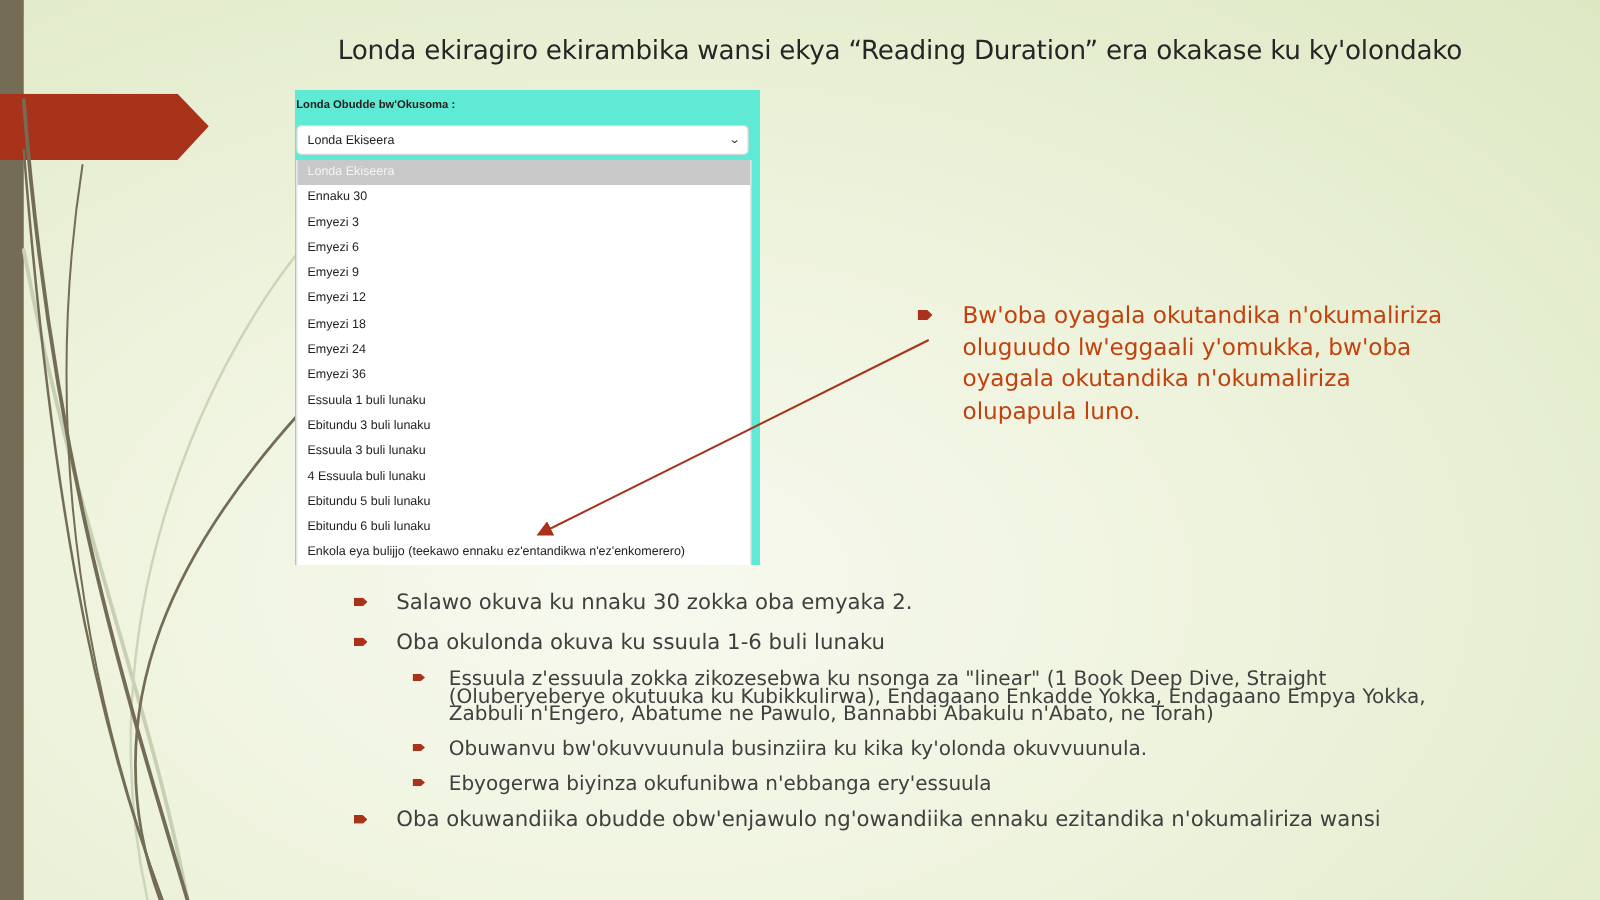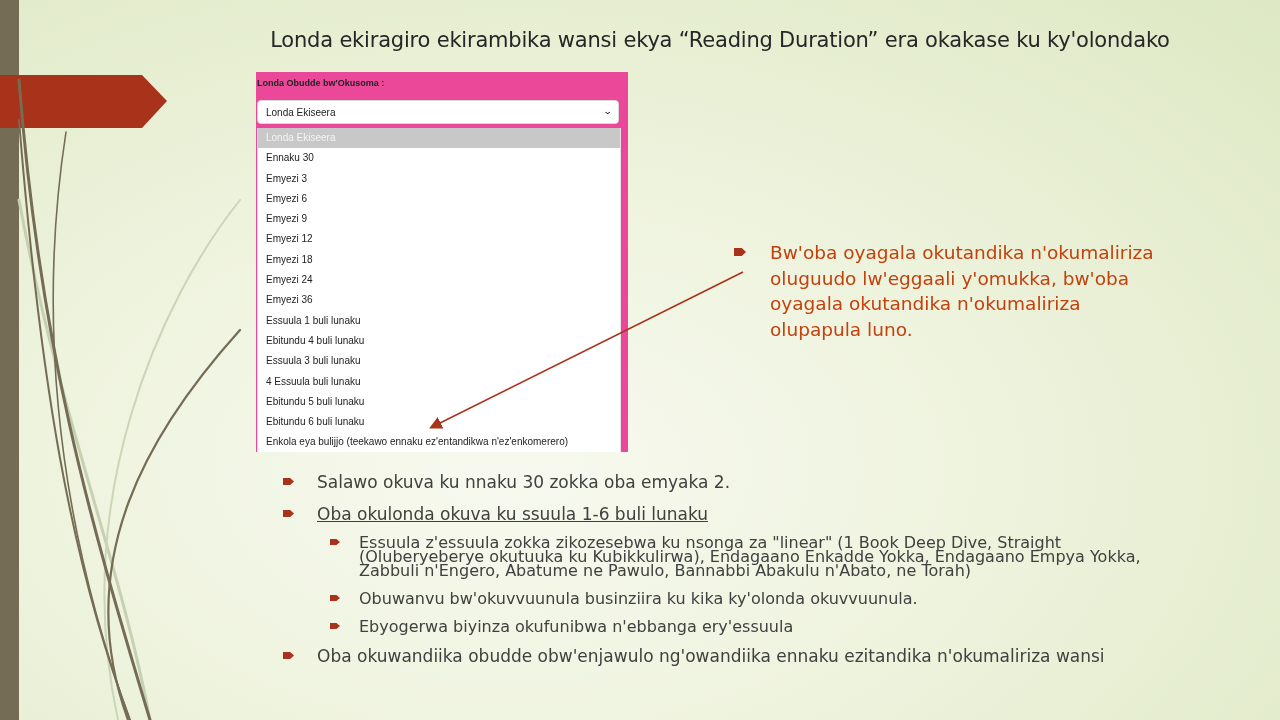--- a/index.html
+++ b/index.html
@@ -16,22 +16,22 @@
     .red-tab {
       position: absolute; left: 0; top: 75px; width: 168px; height: 53px;
     }
     .curves { position: absolute; left: 0; top: 0; width: 260px; height: 720px; pointer-events: none; }
     .slide-title {
       position: absolute; left: 190px; top: 28px; width: 1060px;
       font-size: 21px; color: #262626; white-space: nowrap; letter-spacing: -0.2px; text-align: center;
     }
     
     .dropdown-shot {
-      position: absolute; left: 256px; top: 72px; width: 372px; height: 380px;
-      background: #ec4899; font-family: "Liberation Sans", sans-serif;
+      position: absolute; left: 236px; top: 72px; width: 372px; height: 380px;
+      background: #5eead4; font-family: "Liberation Sans", sans-serif;
     }
     .dd-label {
       position: absolute; left: 1px; top: 6px; font-size: 9px; font-weight: bold; color: #222;
     }
     .dd-select {
       position: absolute; left: 1px; top: 28px; width: 362px; height: 24px;
       border: 1px solid #d8d8d8; border-radius: 4px; background: #fff;
       box-sizing: border-box;
     }
     .dd-select-value {
@@ -103,21 +103,21 @@
     <div class="dd-option selected">Londa Ekiseera</div>
     <div class="dd-option">Ennaku 30</div>
     <div class="dd-option">Emyezi 3</div>
     <div class="dd-option">Emyezi 6</div>
     <div class="dd-option">Emyezi 9</div>
     <div class="dd-option">Emyezi 12</div>
     <div class="dd-option">Emyezi 18</div>
     <div class="dd-option">Emyezi 24</div>
     <div class="dd-option">Emyezi 36</div>
     <div class="dd-option">Essuula 1 buli lunaku</div>
-    <div class="dd-option">Ebitundu 4 buli lunaku</div>
+    <div class="dd-option">Ebitundu 3 buli lunaku</div>
     <div class="dd-option">Essuula 3 buli lunaku</div>
     <div class="dd-option">4 Essuula buli lunaku</div>
     <div class="dd-option">Ebitundu 5 buli lunaku</div>
     <div class="dd-option">Ebitundu 6 buli lunaku</div>
     <div class="dd-option">Enkola eya bulijjo (teekawo ennaku ez'entandikwa n'ez'enkomerero)</div>
   </div>
 </div>
 
 <svg class="arrow-svg" viewBox="0 0 1280 720">
   <defs>
@@ -131,21 +131,21 @@
 <div class="right-note">
   <span class="bullet"></span>
   <div class="right-note-text">Bw'oba oyagala okutandika n'okumaliriza oluguudo lw'eggaali y'omukka, bw'oba oyagala okutandika n'okumaliriza olupapula luno.</div>
 </div>
 
 <div class="bottom-list">
   <div class="l1" style="margin-bottom:8px;">
     <span class="bullet"></span>
     <span>Salawo okuva ku nnaku 30 zokka oba emyaka 2.</span>
   </div>
-  <div class="l1" style="margin-bottom:10px;text-decoration:underline;">
+  <div class="l1" style="margin-bottom:10px;">
     <span class="bullet"></span>
     <span>Oba okulonda okuva ku ssuula 1-6 buli lunaku</span>
   </div>
   <div class="l2" style="margin-bottom:14px;">
     <span class="bullet"></span>
     <span>Essuula z'essuula zokka zikozesebwa ku nsonga za "linear" (1 Book Deep Dive, Straight (Oluberyeberye okutuuka ku Kubikkulirwa), Endagaano Enkadde Yokka, Endagaano Empya Yokka, Zabbuli n'Engero, Abatume ne Pawulo, Bannabbi  Abakulu n'Abato, ne Torah)</span>
   </div>
   <div class="l2" style="margin-bottom:14px;">
     <span class="bullet"></span>
     <span>Obuwanvu bw'okuvvuunula businziira ku kika ky'olonda  okuvvuunula.</span>

